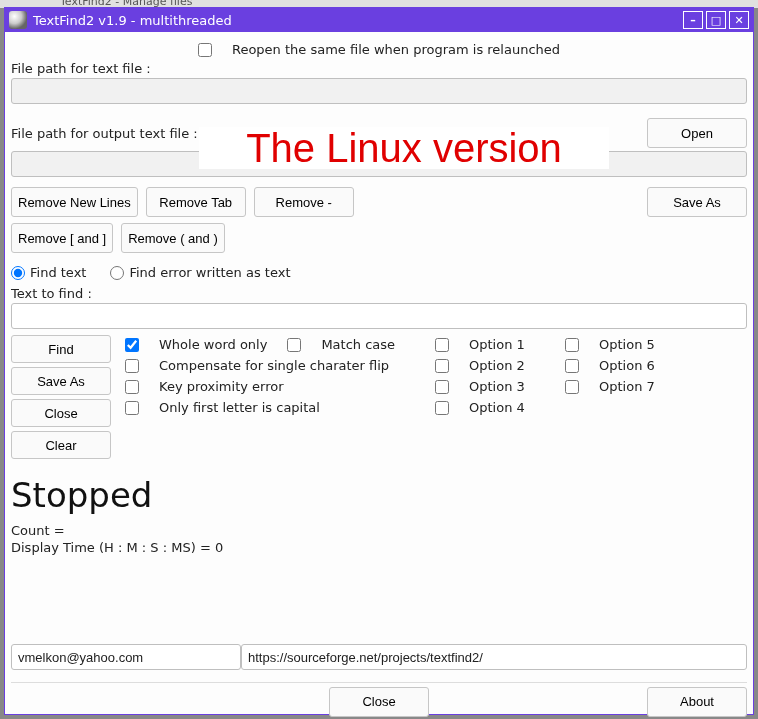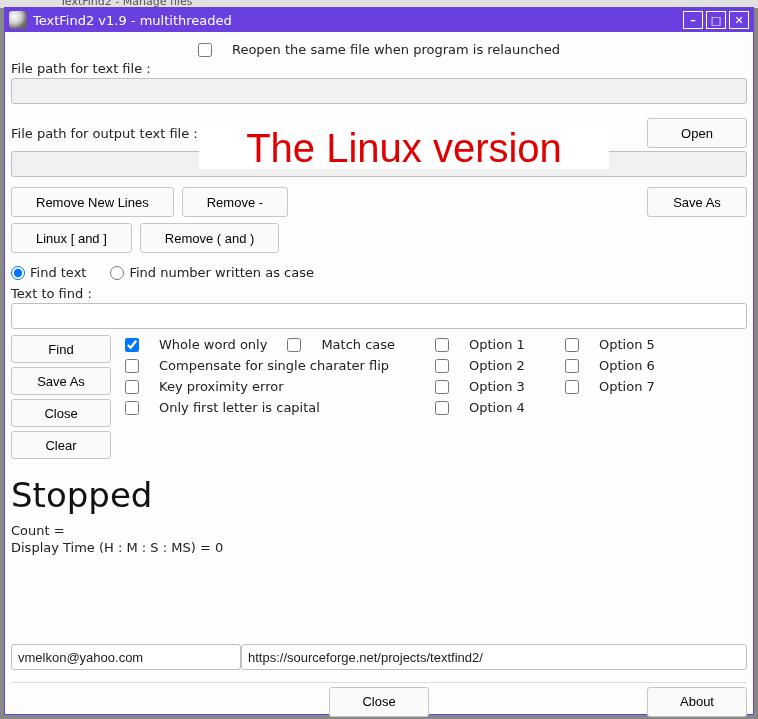--- a/index.html
+++ b/index.html
@@ -85,21 +85,21 @@
     display: flex; align-items: center; justify-content: center;
   }
   .annot {
     color: #e00000;
     font-size: 40px;
     font-family: Liberation Sans, sans-serif;
   }
   .btn {
     height: 30px;
     min-width: 100px;
-    padding: 0 24px;
+    padding: 0 6px;
     background: #fafafa;
     border: 1px solid #c6c6c6;
     border-radius: 3px;
     font-size: 13px;
     cursor: pointer;
     display: inline-flex; align-items: center; justify-content: center;
   }
   .btn.small { min-width: 90px; height: 28px; }
   .btn-row { display: flex; gap: 8px; margin-top: 10px; }
   .btn-row .right { margin-left: auto; }
@@ -182,36 +182,37 @@
     <div class="label" style="margin-top:-22px;">File path for output text file :</div>
     <div style="height:8px"></div>
     <input class="text-input" value="" style="">
 
     <div class="annot-box">
       <div class="annot">The Linux version</div>
     </div>
 
     <div class="btn-row">
       <button class="btn">Remove New Lines</button>
+      <button class="btn">Remove Tab</button>
       <button class="btn">Remove -</button>
       <button class="btn right">Save As</button>
     </div>
     <div class="btn-row" style="margin-top:6px;">
-      <button class="btn">Linux [ and ]</button>
+      <button class="btn">Remove [ and ]</button>
       <button class="btn">Remove ( and )</button>
     </div>
 
     <div class="radio-row">
       <label>
         <input type="radio" name="mode" checked="" style="">
         <span>Find text</span>
       </label>
       <label>
         <input type="radio" name="mode" style="">
-        <span>Find number written as case</span>
+        <span>Find error written as text</span>
       </label>
     </div>
 
     <div class="label">Text to find :</div>
     <input class="text-input white" value="" style="">
 
     <div class="find-area">
       <div class="side-btns">
         <button class="btn small">Find</button>
         <button class="btn small">Save As</button>

